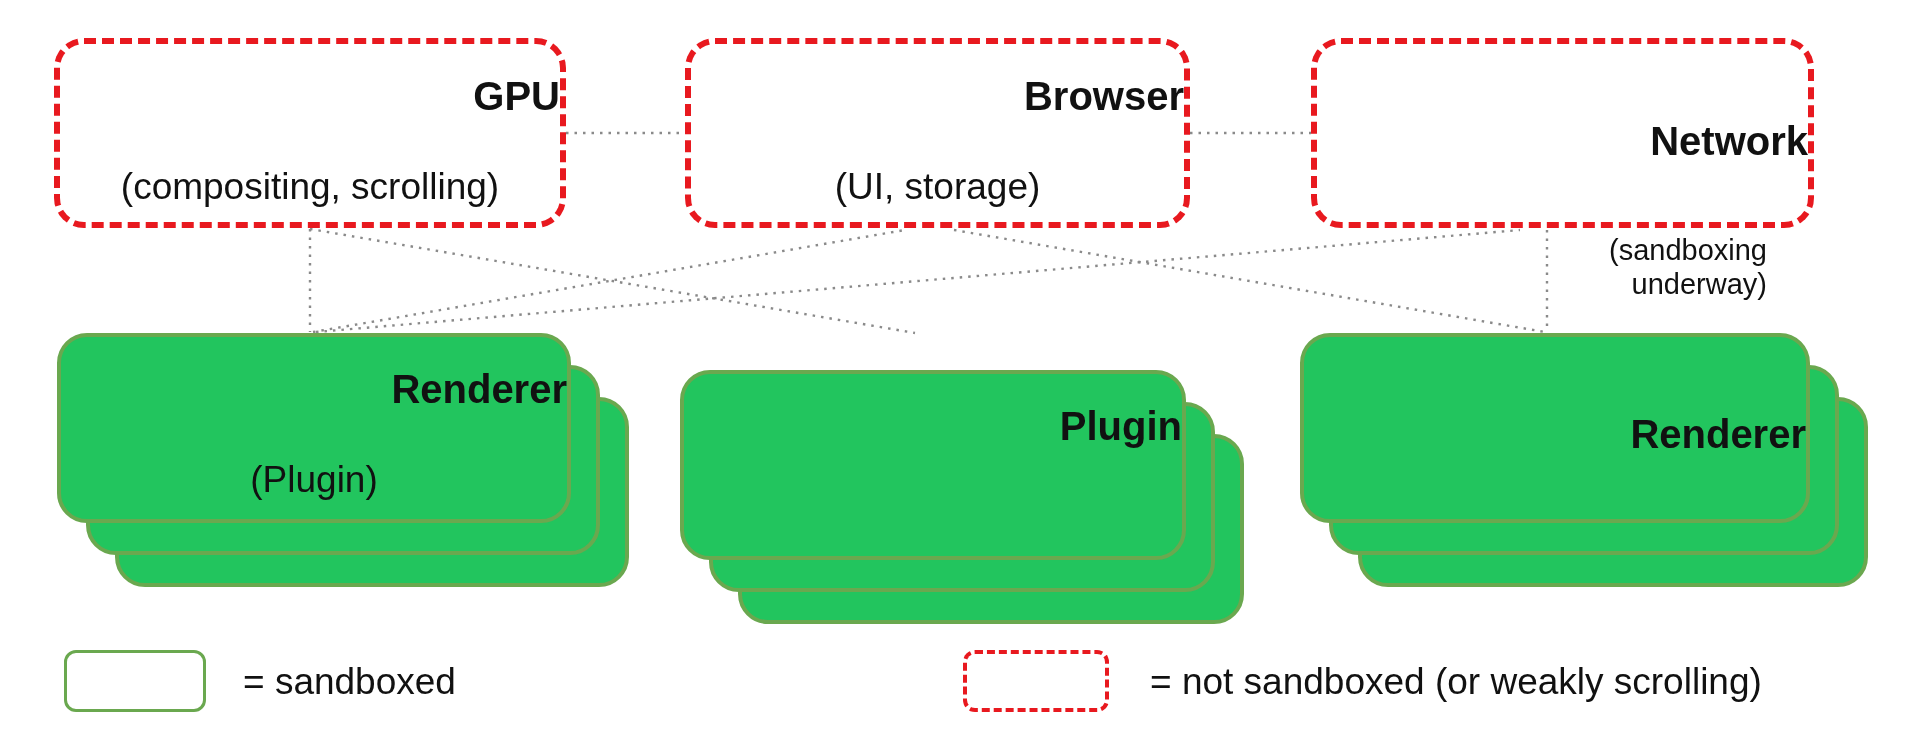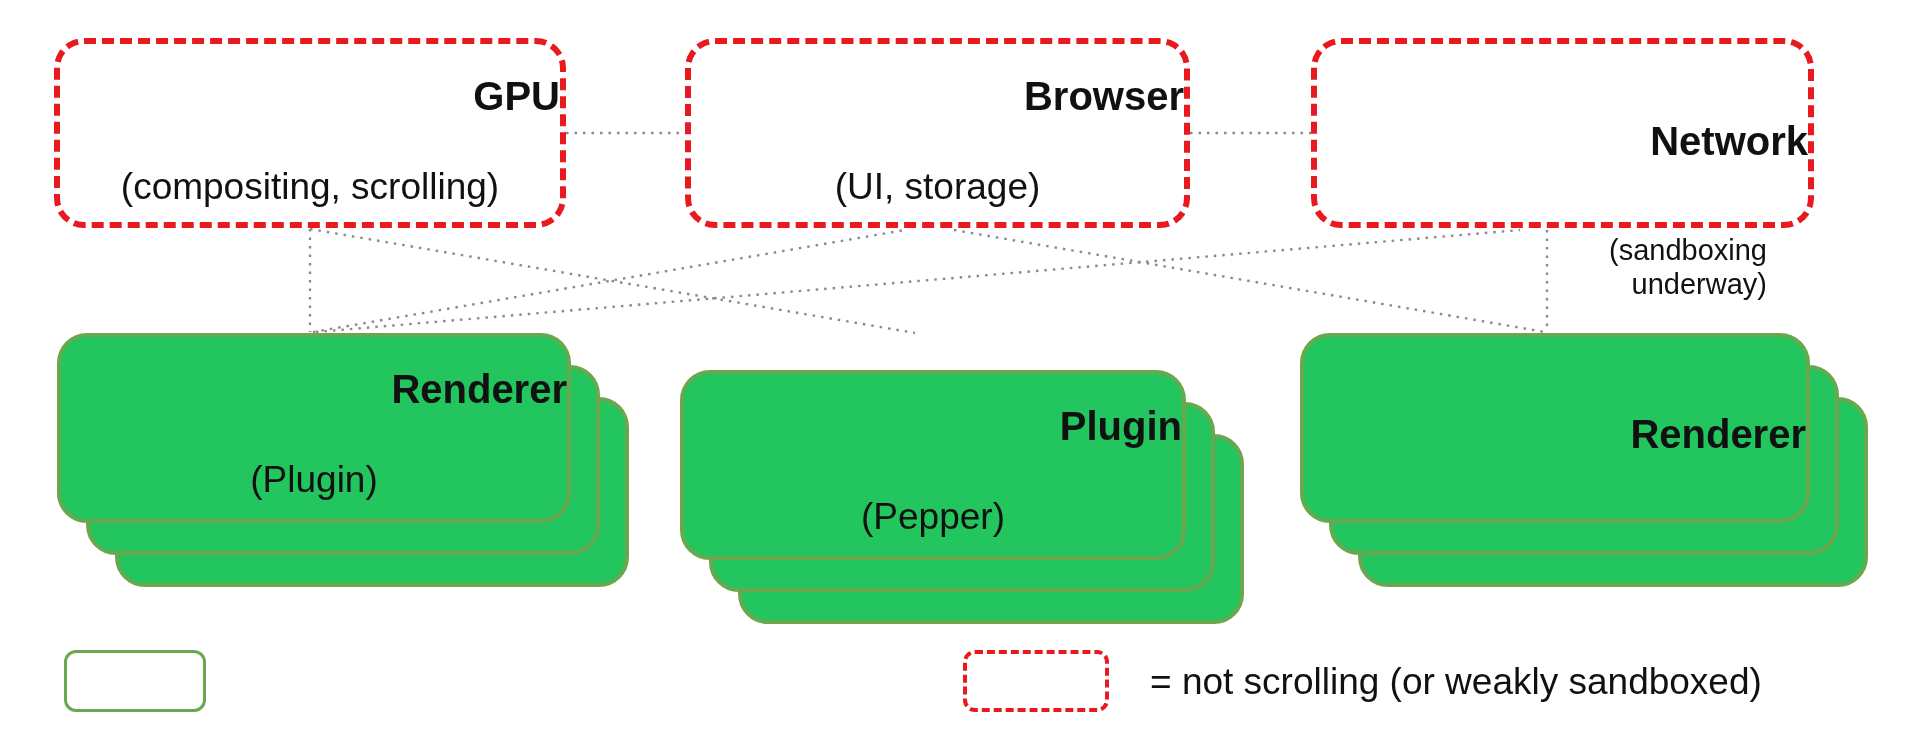--- a/index.html
+++ b/index.html
@@ -82,30 +82,30 @@
       <div class="title">Renderer</div>
       <div class="subtitle">(Plugin)</div>
     </div>
   </div>
 
   <div class="stack" style="left:680px;top:334px;width:625px;height:260px;margin-top:36px;">
     <div class="layer green-border" style="left:58px;top:64px;width:506px;height:190px;"></div>
     <div class="layer green-border" style="left:29px;top:32px;width:506px;height:190px;"></div>
     <div class="layer green-border" style="left:0;top:0;width:506px;height:190px;">
       <div class="title">Plugin</div>
-      <div class="subtitle">(Pepper)</div>
     </div>
   </div>
 
   <div class="stack" style="left:1300px;top:333px;width:630px;height:260px;">
     <div class="layer green-border" style="left:58px;top:64px;width:510px;height:190px;"></div>
     <div class="layer green-border" style="left:29px;top:32px;width:510px;height:190px;"></div>
     <div class="layer green-border" style="left:0;top:0;width:510px;height:190px;">
       <div class="title solo">Renderer</div>
     </div>
   </div>
 
   <div class="legend-swatch-green"></div>
+  <div class="legend-text g">= sandboxed</div>
 
   <div class="legend-swatch-red"></div>
-  <div class="legend-text r">= not scrolling (or weakly sandboxed)</div>
+  <div class="legend-text r">= not sandboxed (or weakly scrolling)</div>
 
 </div>
 
 </body></html>

